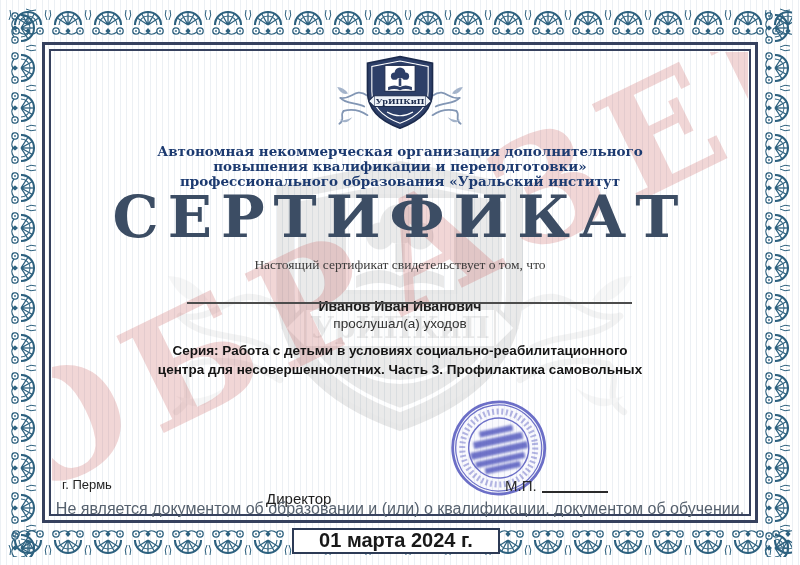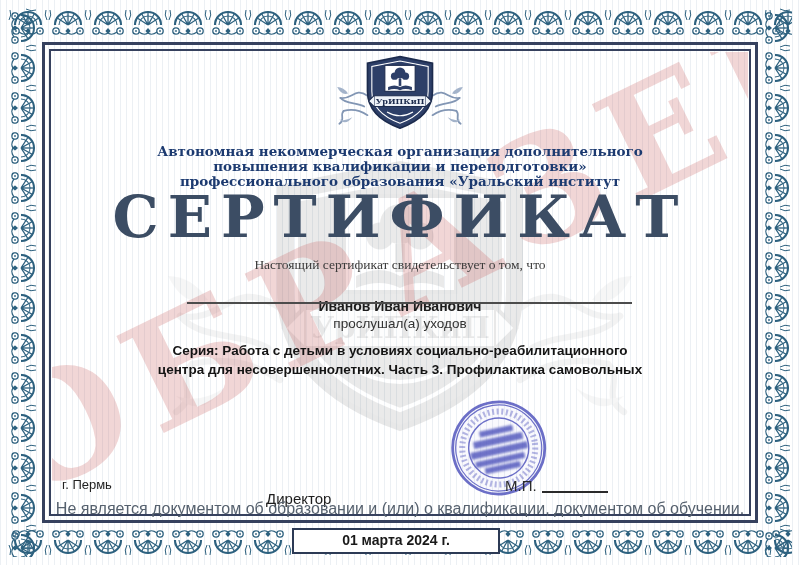--- a/index.html
+++ b/index.html
@@ -31,21 +31,21 @@
   .recipient{top:298px;font-size:14px;font-weight:bold;color:#1c1c1c;}
   .rule{left:187px;top:302px;width:445px;border-top:2px solid #4c4c4c;}
   .action{top:316px;font-size:13.5px;color:#333333;}
   .course{top:342px;font-size:13.5px;line-height:18.5px;font-weight:bold;color:#141414;}
   .city{left:62px;top:477px;font-size:13px;color:#222222;}
   .director{left:266px;top:459px;font-size:15px;line-height:15.5px;color:#1d1d1d;margin-top:32px;}
   .mp{left:505px;top:477px;font-size:15px;color:#2a2a2a;}
   .sigline{left:542px;top:491px;width:66px;border-top:2px solid #2a2a2a;}
   .disclaimer{top:500px;font-size:16px;color:#56616e;}
   .datebox{left:292px;top:528px;width:208px;height:26px;box-sizing:border-box;background:#ffffff;border:2px solid #2c3a55;
-    text-align:center;font-size:14px;font-weight:bold;line-height:21px;color:#191919;}
+    text-align:center;font-size:20px;font-weight:bold;line-height:21px;color:#191919;}
   .stamp{left:443px;top:394px;}
 </style>
 </head>
 <body>
 
 <svg width="0" height="0" style="position:absolute" aria-hidden="true">
   <defs>
     <pattern id="bandH" width="40" height="30" patternUnits="userSpaceOnUse">
       <g fill="none" stroke="#2d617f">
         <path d="M7,17 A13,13 0 0 1 33,17" stroke-width="2.2"></path>

